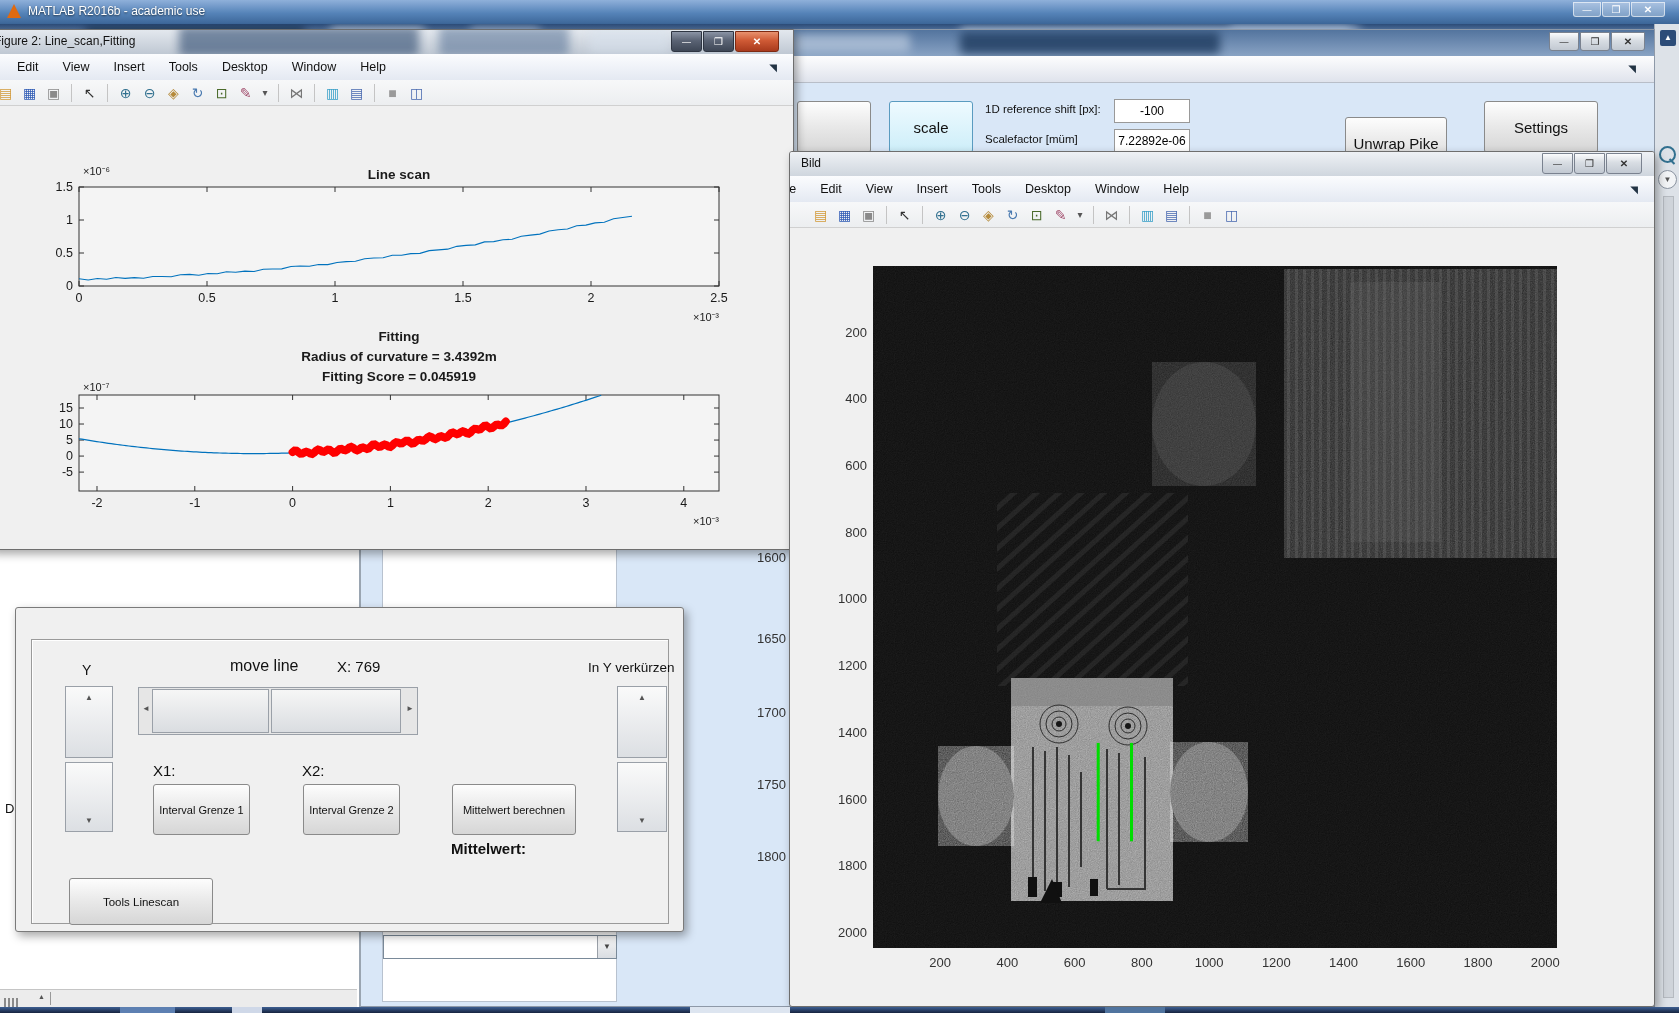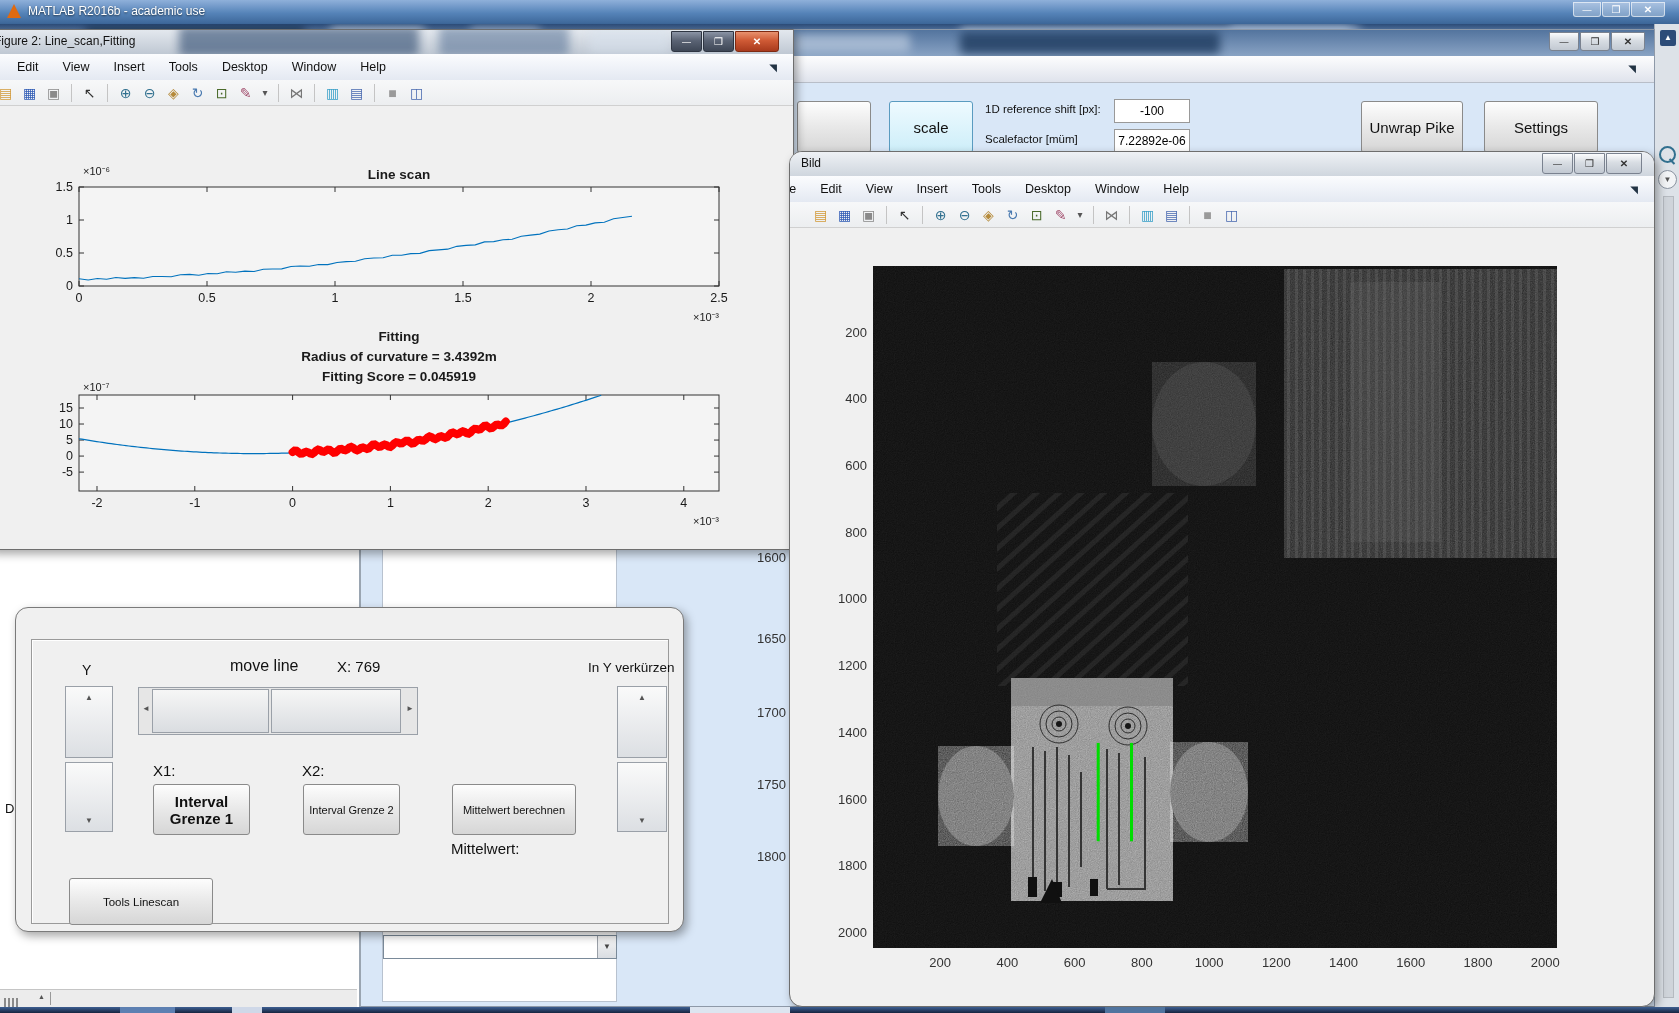--- a/index.html
+++ b/index.html
@@ -1,19 +1,19 @@
 <!DOCTYPE html>
 <html><head>
 <meta charset="utf-8">
 <style>
   html,body{margin:0;padding:0;background:#555;}
   #screen{position:relative;width:1679px;height:1013px;background:#e9ecef;overflow:hidden;
           font-family:"Liberation Sans",sans-serif;-webkit-font-smoothing:antialiased;}
   .abs{position:absolute;}
-  .win{position:absolute;background:#f0f0f0;border:1px solid #6e6e6e;border-radius:13px;
+  .win{position:absolute;background:#f0f0f0;border:1px solid #6e6e6e;border-radius:3px;
        box-shadow:3px 4px 10px rgba(0,0,0,.35);overflow:hidden;}
   .titlebar{position:absolute;left:0;right:0;top:0;height:24px;
             background:linear-gradient(#e3e8ee,#bfc8d3);border-bottom:1px solid #98a0ab;}
   .titletext{position:absolute;top:4px;font-size:12px;color:#111;white-space:nowrap;}
   .winbtns{position:absolute;top:1px;display:flex;}
   .wbtn{width:29px;height:19px;margin-left:1px;border:1px solid #7a828f;border-radius:0 0 3px 3px;
         background:linear-gradient(#fbfcfd,#d8dde3 45%,#c2c9d2);display:flex;align-items:center;justify-content:center;
         font-size:10px;color:#333;}
   .wbtn.dark{background:linear-gradient(#8b94a5,#5a6374 45%,#3e4756);color:#fff;border-color:#2e3542;}
   .wbtn.close-red{width:42px;background:linear-gradient(#e8926f,#cf5a35 45%,#a83a1d);color:#fff;border-color:#7e2a12;}
@@ -21,21 +21,21 @@
   .wbtn.max::before{content:"❒";font-size:10px;}
   .wbtn.cls::before{content:"✕";font-weight:bold;}
   .menubar{position:absolute;left:0;right:0;display:flex;align-items:center;gap:24px;
            background:linear-gradient(#fbfcfe,#e4e9f2);border-bottom:1px solid #c2c8d2;font-size:12.5px;color:#111;}
   .menubar span{cursor:default;}
   .mchev{position:absolute;font-size:10px;color:#234;}
   .toolbar{position:absolute;left:0;right:0;display:flex;align-items:center;gap:7px;padding-left:8px;
            background:linear-gradient(#f7f8f9,#eceef0);border-bottom:1px solid #d0d0d0;}
   .ticon{font-size:14px;line-height:16px;width:17px;text-align:center;cursor:default;}
   .tsep{width:1px;height:18px;background:#c4c4c4;margin:0 2px;}
-  .guibtn{position:absolute;border:1px solid #8a8a8a;border-radius:3px;color:#111;text-align:center;
+  .guibtn{position:absolute;border:1px solid #8a8a8a;border-radius:3px;color:#111;text-align:right;
           background:linear-gradient(#fdfdfd,#e9e9e9 48%,#d6d6d6);display:flex;align-items:center;justify-content:center;}
   .txtin{position:absolute;border:1px solid #999;background:#fff;font-size:12px;text-align:center;
          font-family:"Liberation Sans",sans-serif;padding:0;}
   .lbl{position:absolute;color:#111;white-space:nowrap;}
   .blur{filter:blur(5px);border-radius:4px;}
   .sbtrack{position:absolute;border:1px solid #9aa0a8;background:#e6e6e6;}
   .sbbtn{position:absolute;border:1px solid #9aa0a8;background:linear-gradient(#fafafa,#dcdfe3);
          display:flex;align-items:center;justify-content:center;font-size:8px;color:#555;}
   .sbthumb{position:absolute;border:1px solid #9aa0a8;background:linear-gradient(#f6f6f6,#dadde1);}
   .glyph-up::before{content:"▲";} .glyph-dn::before{content:"▼";}
@@ -90,21 +90,21 @@
     <div class="abs" style="left:0;top:26px;width:1294px;height:26px;background:linear-gradient(#fdfdfe,#dfe3ec);border-bottom:1px solid #b8bec8;">
       <span class="abs mchev" style="right:18px;top:7px;">◥</span>
     </div>
 
     <div class="guibtn" style="left:437px;top:71px;width:72px;height:50px;"></div>
     <div class="guibtn" style="left:529px;top:71px;width:82px;height:50px;background:linear-gradient(#eefaff,#cdeef9);border-color:#5a9bc0;font-size:15px;">scale</div>
     <span class="lbl" style="left:625px;top:73px;font-size:11.5px;">1D reference shift [px]:</span>
     <input class="txtin" style="left: 754px; top: 69px; width: 74px; height: 22px;" value="-100">
     <span class="lbl" style="left:625px;top:103px;font-size:11.5px;">Scalefactor [müm]</span>
     <input class="txtin" style="left: 754px; top: 99px; width: 74px; height: 22px;" value="7.22892e-06">
-    <div class="guibtn" style="left:985px;top:71px;width:100px;height:50px;font-size:15px;margin-left:16px;">Unwrap Pike</div>
+    <div class="guibtn" style="left:985px;top:87px;width:100px;height:50px;font-size:15px;">Unwrap Pike</div>
     <div class="guibtn" style="left:1124px;top:71px;width:112px;height:50px;font-size:15px;">Settings</div>
 
     <div class="abs" style="left:22px;top:240px;width:233px;height:730px;background:#fff;border:1px solid #b8c2cf;"></div>
     <div class="abs" style="left:23px;top:905px;width:232px;height:22px;background:#fff;border:1px solid #7a8a99;">
       <span class="abs" style="right:0;top:0;width:18px;height:22px;background:linear-gradient(#f6f6f6,#d9dde2);border-left:1px solid #9aa0a8;text-align:center;font-size:8px;line-height:22px;color:#444;">▼</span>
     </div>
 
     <div id="side-numbers" class="abs" style="left:340px;top:0;width:88px;height:976px;">
         <div style="position: absolute; right: 2px; top: 520px; font-size: 13px; color: rgb(51, 51, 51);">1600</div>
         <div style="position: absolute; right: 2px; top: 601px; font-size: 13px; color: rgb(51, 51, 51);">1650</div>
@@ -416,24 +416,24 @@
         <div class="sbthumb" style="left:13px;top:1px;width:115px;height:42px;"></div>
         <div class="sbthumb" style="left:132px;top:1px;width:128px;height:42px;"></div>
       </div>
 
 
       <div class="sbbtn glyph-up" style="left:585px;top:46px;width:50px;height:72px;align-items:flex-start;padding-top:6px;box-sizing:border-box;"></div>
       <div class="sbbtn glyph-dn" style="left:585px;top:122px;width:50px;height:70px;align-items:flex-end;padding-bottom:6px;box-sizing:border-box;"></div>
 
       <span class="lbl" style="left:121px;top:122px;font-size:15px;">X1:</span>
       <span class="lbl" style="left:270px;top:122px;font-size:15px;">X2:</span>
-      <div class="guibtn" style="left:121px;top:144px;width:95px;height:49px;font-size:15px;font-weight:bold;">Interval Grenze 1</div>
+      <div class="guibtn" style="left:121px;top:144px;width:95px;height:49px;font-size:11px;">Interval Grenze 1</div>
       <div class="guibtn" style="left:271px;top:144px;width:95px;height:49px;font-size:11px;">Interval Grenze 2</div>
       <div class="guibtn" style="left:420px;top:144px;width:122px;height:49px;font-size:11px;">Mittelwert berechnen</div>
-      <span class="lbl" style="left:419px;top:200px;font-size:15px;">Mittelwert:</span>
+      <span class="lbl" style="left:419px;top:200px;font-size:15px;font-weight:bold;">Mittelwert:</span>
       <div class="guibtn" style="left:37px;top:238px;width:142px;height:45px;font-size:11.5px;">Tools Linescan</div>
     </div>
   </div>
 
   <div class="abs" style="left:0;top:1007px;width:1679px;height:6px;background:linear-gradient(#3d5f92,#16243f);">
     <div class="abs" style="left:120px;top:0;width:55px;height:6px;background:#5d80b2;"></div>
     <div class="abs" style="left:232px;top:0;width:30px;height:6px;background:#cfd8e8;"></div>
     <div class="abs" style="left:690px;top:0;width:100px;height:6px;background:#dde5f0;"></div>
     <div class="abs" style="left:1105px;top:0;width:60px;height:6px;background:#50749f;"></div>
   </div>

